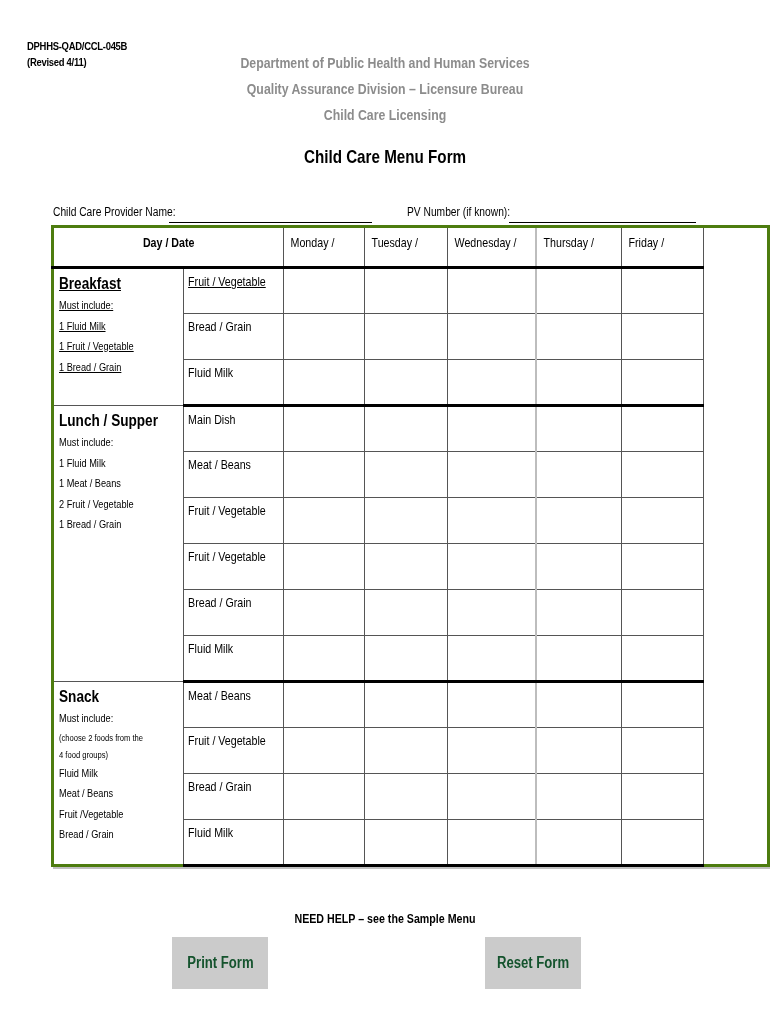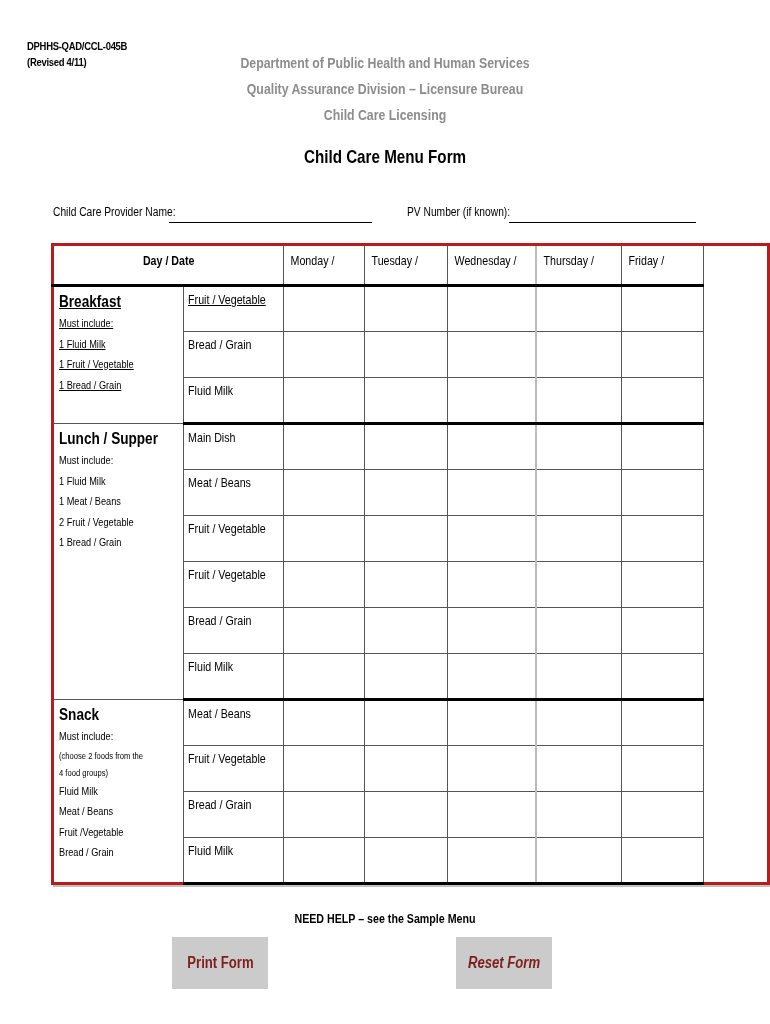--- a/index.html
+++ b/index.html
@@ -6,35 +6,35 @@
     body { width: 770px; height: 1024px; position: relative; overflow: hidden;
            font-family: "Liberation Sans Narrow", "Liberation Sans", sans-serif; color: #000; }
     .abs { position: absolute; }
     .formid { left: 27px; top: 38px; font-size: 10.5px; font-weight: bold; line-height: 16px; letter-spacing: -0.3px; transform: scaleX(0.9); transform-origin: left top; }
     .dept { left: 180px; width: 410px; text-align: center; color: #8c8c8c; font-size: 15px; font-weight: bold; transform: scaleX(0.82); transform-origin: center top; }
     .title { left: 180px; width: 410px; top: 146px; text-align: center; font-size: 19px; font-weight: bold; transform: scaleX(0.8); transform-origin: center top; }
     .field-label { font-size: 12.5px; transform: scaleX(0.82); transform-origin: left top; white-space: nowrap; }
     .field-line { border-bottom: 1.5px solid #000; height: 0; }
     .field-input { border: none; background: transparent; outline: none; height: 16px; padding: 0; font-size: 12px; }
 
-    table.menu { position: absolute; left: 51px; top: 243px; border-collapse: collapse; table-layout: fixed; border: 3px solid #b91c1c; box-shadow: 2px 2px 0 #c0c0c0; }
+    table.menu { position: absolute; left: 51px; top: 225px; border-collapse: collapse; table-layout: fixed; border: 3px solid #4d7c0f; box-shadow: 2px 2px 0 #c0c0c0; }
     table.menu td { border: 1px solid #555; vertical-align: top; padding: 0; position: relative; }
     .hdr td { height: 38px; border-bottom: 3px solid #000 !important; }
     .hdr-cell { font-size: 13px; padding: 7px 0 0 8px; display: block; transform: scaleX(0.82); transform-origin: left top; white-space: nowrap; }
     .hdr-daydate { font-weight: bold; text-align: center; padding-left: 0; transform-origin: center top; }
     td.cgray { border-left: 2px solid #bdbdbd !important; }
     .meal-cell { padding: 4px 0 0 5px !important; }
     .meal-name { font-size: 17px; font-weight: bold; display: block; transform: scaleX(0.8); transform-origin: left top; white-space: nowrap; line-height: 22px; }
     .meal-line { font-size: 11.5px; display: block; line-height: 20.5px; transform: scaleX(0.8); transform-origin: left top; white-space: nowrap; }
     .meal-small { font-size: 9.5px; line-height: 17px; }
     .food-label { font-size: 13px; display: block; padding: 5px 0 0 5px; transform: scaleX(0.82); transform-origin: left top; white-space: nowrap; }
     .group-end td { border-bottom: 3px solid #000 !important; }
     .entry { width: 100%; height: 100%; border: none; background: transparent; outline: none; box-sizing: border-box; padding: 3px; font-size: 11px; display: block; }
     .help { left: 180px; width: 410px; top: 911px; text-align: center; font-size: 13px; font-weight: bold; transform: scaleX(0.82); transform-origin: center top; }
-    .btn { background: #cbcbcb; border: none; height: 52px; width: 96px; top: 937px; font-size: 16px; font-weight: bold; color: #7f1d1d; cursor: pointer; padding: 0; }
+    .btn { background: #cbcbcb; border: none; height: 52px; width: 96px; top: 937px; font-size: 16px; font-weight: bold; color: #14532d; cursor: pointer; padding: 0; }
     .btn span { display: inline-block; transform: scaleX(0.82); }
   </style>
 </head>
 <body>
 
 <div class="abs formid">
   <div>DPHHS-QAD/CCL-045B</div>
   <div>(Revised 4/11)</div>
 </div>
 
@@ -375,13 +375,13 @@
     <td>
           <input class="entry" style="">
         </td>
   </tr>
 </tbody>
   </table>
 
 <div class="abs help">NEED HELP – see the Sample Menu</div>
 
 <button class="abs btn" style="left:172px;"><span>Print Form</span></button>
-<button class="abs btn" style="left:456px;font-style:italic;"><span>Reset Form</span></button>
+<button class="abs btn" style="left:485px;"><span>Reset Form</span></button>
 
 </body></html>

